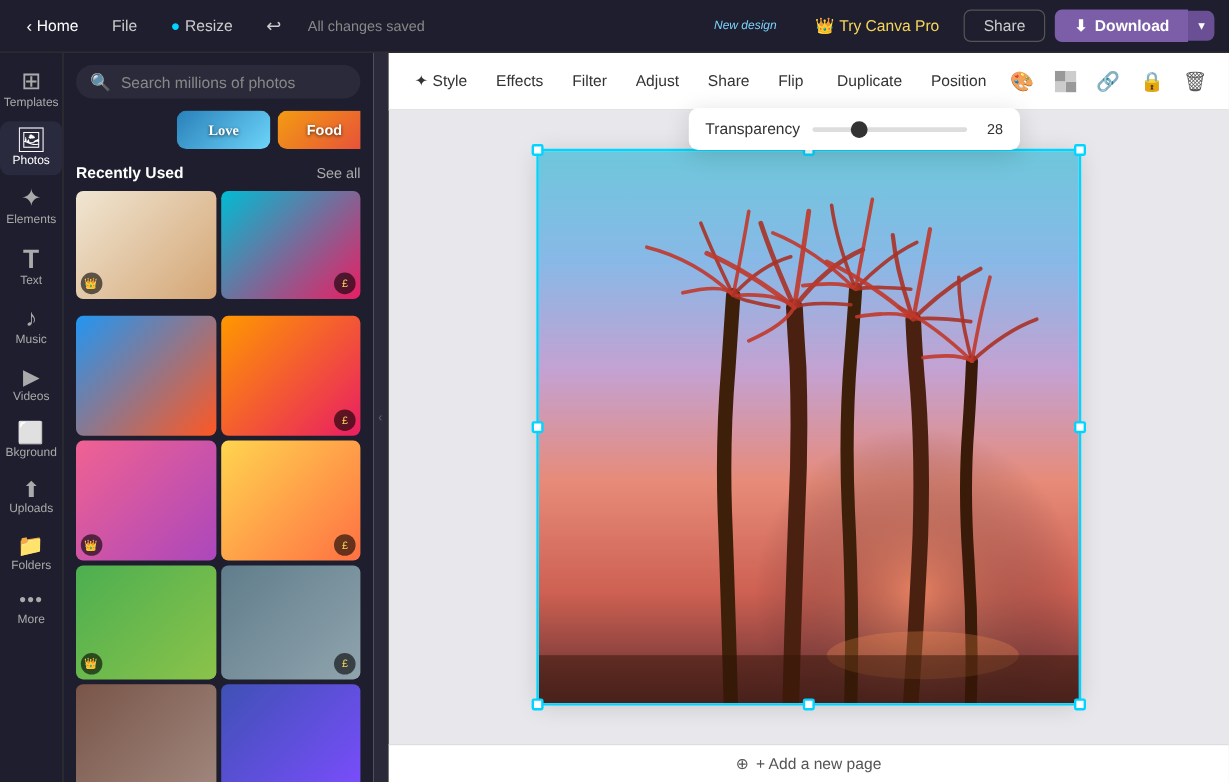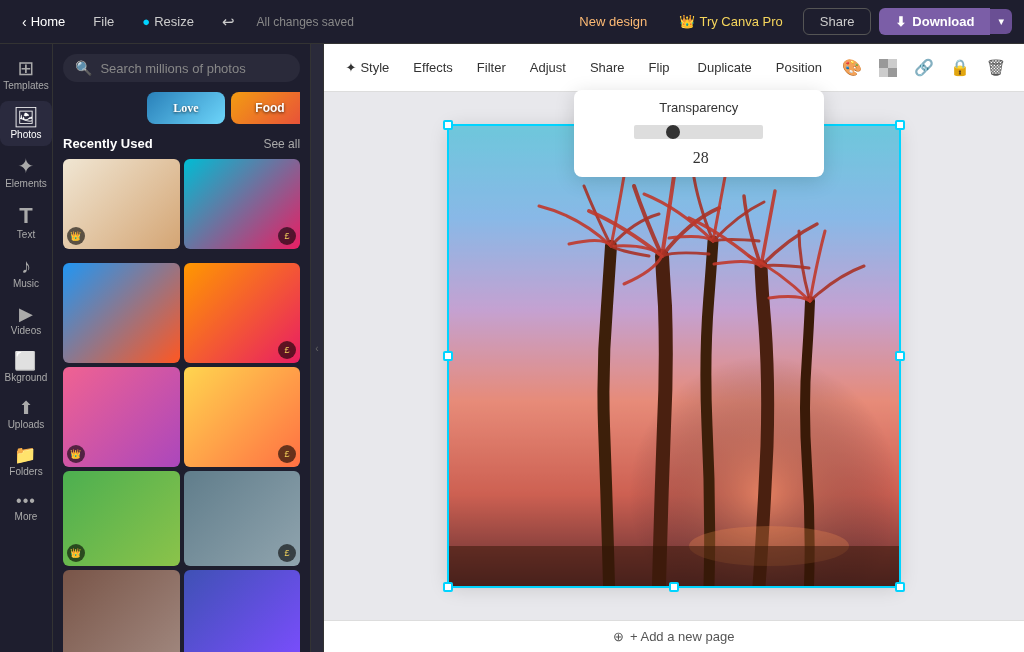--- a/index.html
+++ b/index.html
@@ -13,22 +13,22 @@
     .nav-btn {
       display: flex; align-items: center; gap: 4px; padding: 4px 10px;
       border-radius: 6px; cursor: pointer; font-size: 13px; color: #ccc;
       background: transparent; border: none; white-space: nowrap;
     }
     .nav-btn.home { color: #fff; }
     .nav-btn .icon { font-size: 14px; }
     .nav-saved { font-size: 12px; color: #888; margin-left: 4px; }
     .nav-spacer { flex: 1; }
     .nav-new-design {
-      background: transparent; border: none; color: #fdba74; font-size: 13px;
-      cursor: pointer; padding: 4px 12px; border-radius: 6px;
+      background: transparent; border: none; color: #7dd3fc; font-size: 10px;
+      cursor: pointer; padding: 4px 12px; border-radius: 6px; font-style: italic;
     }
     .nav-try-pro {
       display: flex; align-items: center; gap: 4px;
       background: transparent; border: none; color: #f5d55c; font-size: 13px;
       cursor: pointer; padding: 4px 12px; border-radius: 6px;
     }
     .nav-share {
       background: transparent; border: 1px solid #555; color: #ccc; font-size: 13px;
       cursor: pointer; padding: 5px 16px; border-radius: 6px;
     }
@@ -145,34 +145,33 @@
     .toolbar-right-btns { display: flex; align-items: center; gap: 4px; }
     .toolbar-icon-btn {
       width: 32px; height: 32px; display: flex; align-items: center; justify-content: center;
       border-radius: 6px; cursor: pointer; color: #555; font-size: 16px; border: none; background: transparent;
     }
 
     
     .transparency-popup {
       position: absolute; top: 46px; left: 50%; transform: translateX(-100px);
       background: #fff; border-radius: 8px; box-shadow: 0 4px 20px rgba(0,0,0,0.15);
-      padding: 10px 2px; display: flex; align-items: center; gap: 10px; z-index: 100;
-      width: 250px;
-      flex-direction: column;
+      padding: 10px 14px; display: flex; align-items: center; gap: 10px; z-index: 100;
+      width: 276px;
     }
     .transparency-label { font-size: 13px; color: #333; white-space: nowrap; }
     .transparency-slider {
       flex: 1; -webkit-appearance: none; appearance: none; height: 4px;
       background: #ddd; border-radius: 2px; outline: none; cursor: pointer;
     }
     .transparency-slider::-webkit-slider-thumb {
       -webkit-appearance: none; width: 14px; height: 14px; border-radius: 50%;
       background: #333; cursor: pointer;
     }
-    .transparency-value { font-size: 16px; color: #333; min-width: 20px; text-align: right; font-family: Liberation Serif, serif; }
+    .transparency-value { font-size: 12px; color: #333; min-width: 20px; text-align: right; }
 
     
     .canvas-workspace {
       flex: 1; display: flex; align-items: center; justify-content: center;
       padding: 20px; position: relative;
     }
     .canvas-frame {
       background: #fff; border-radius: 4px; position: relative;
       box-shadow: 0 2px 20px rgba(0,0,0,0.15);
       width: 450px; height: 460px;

